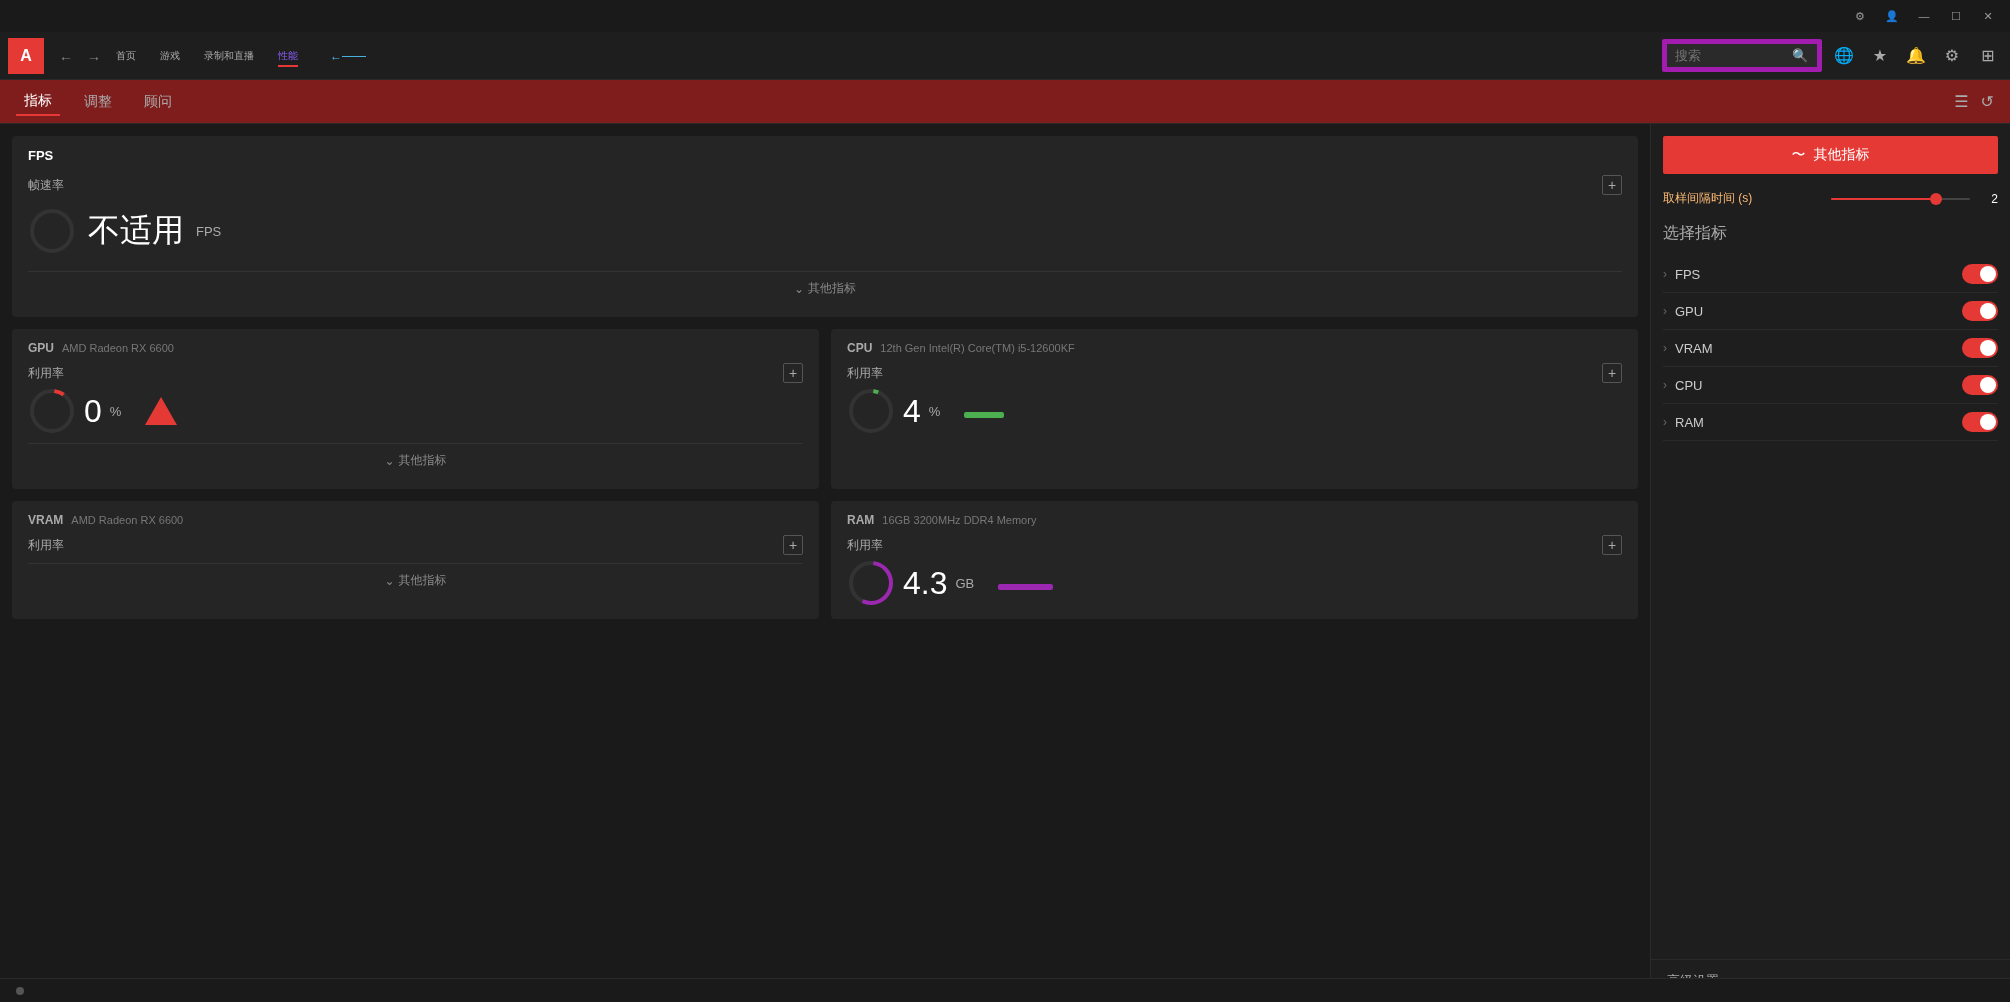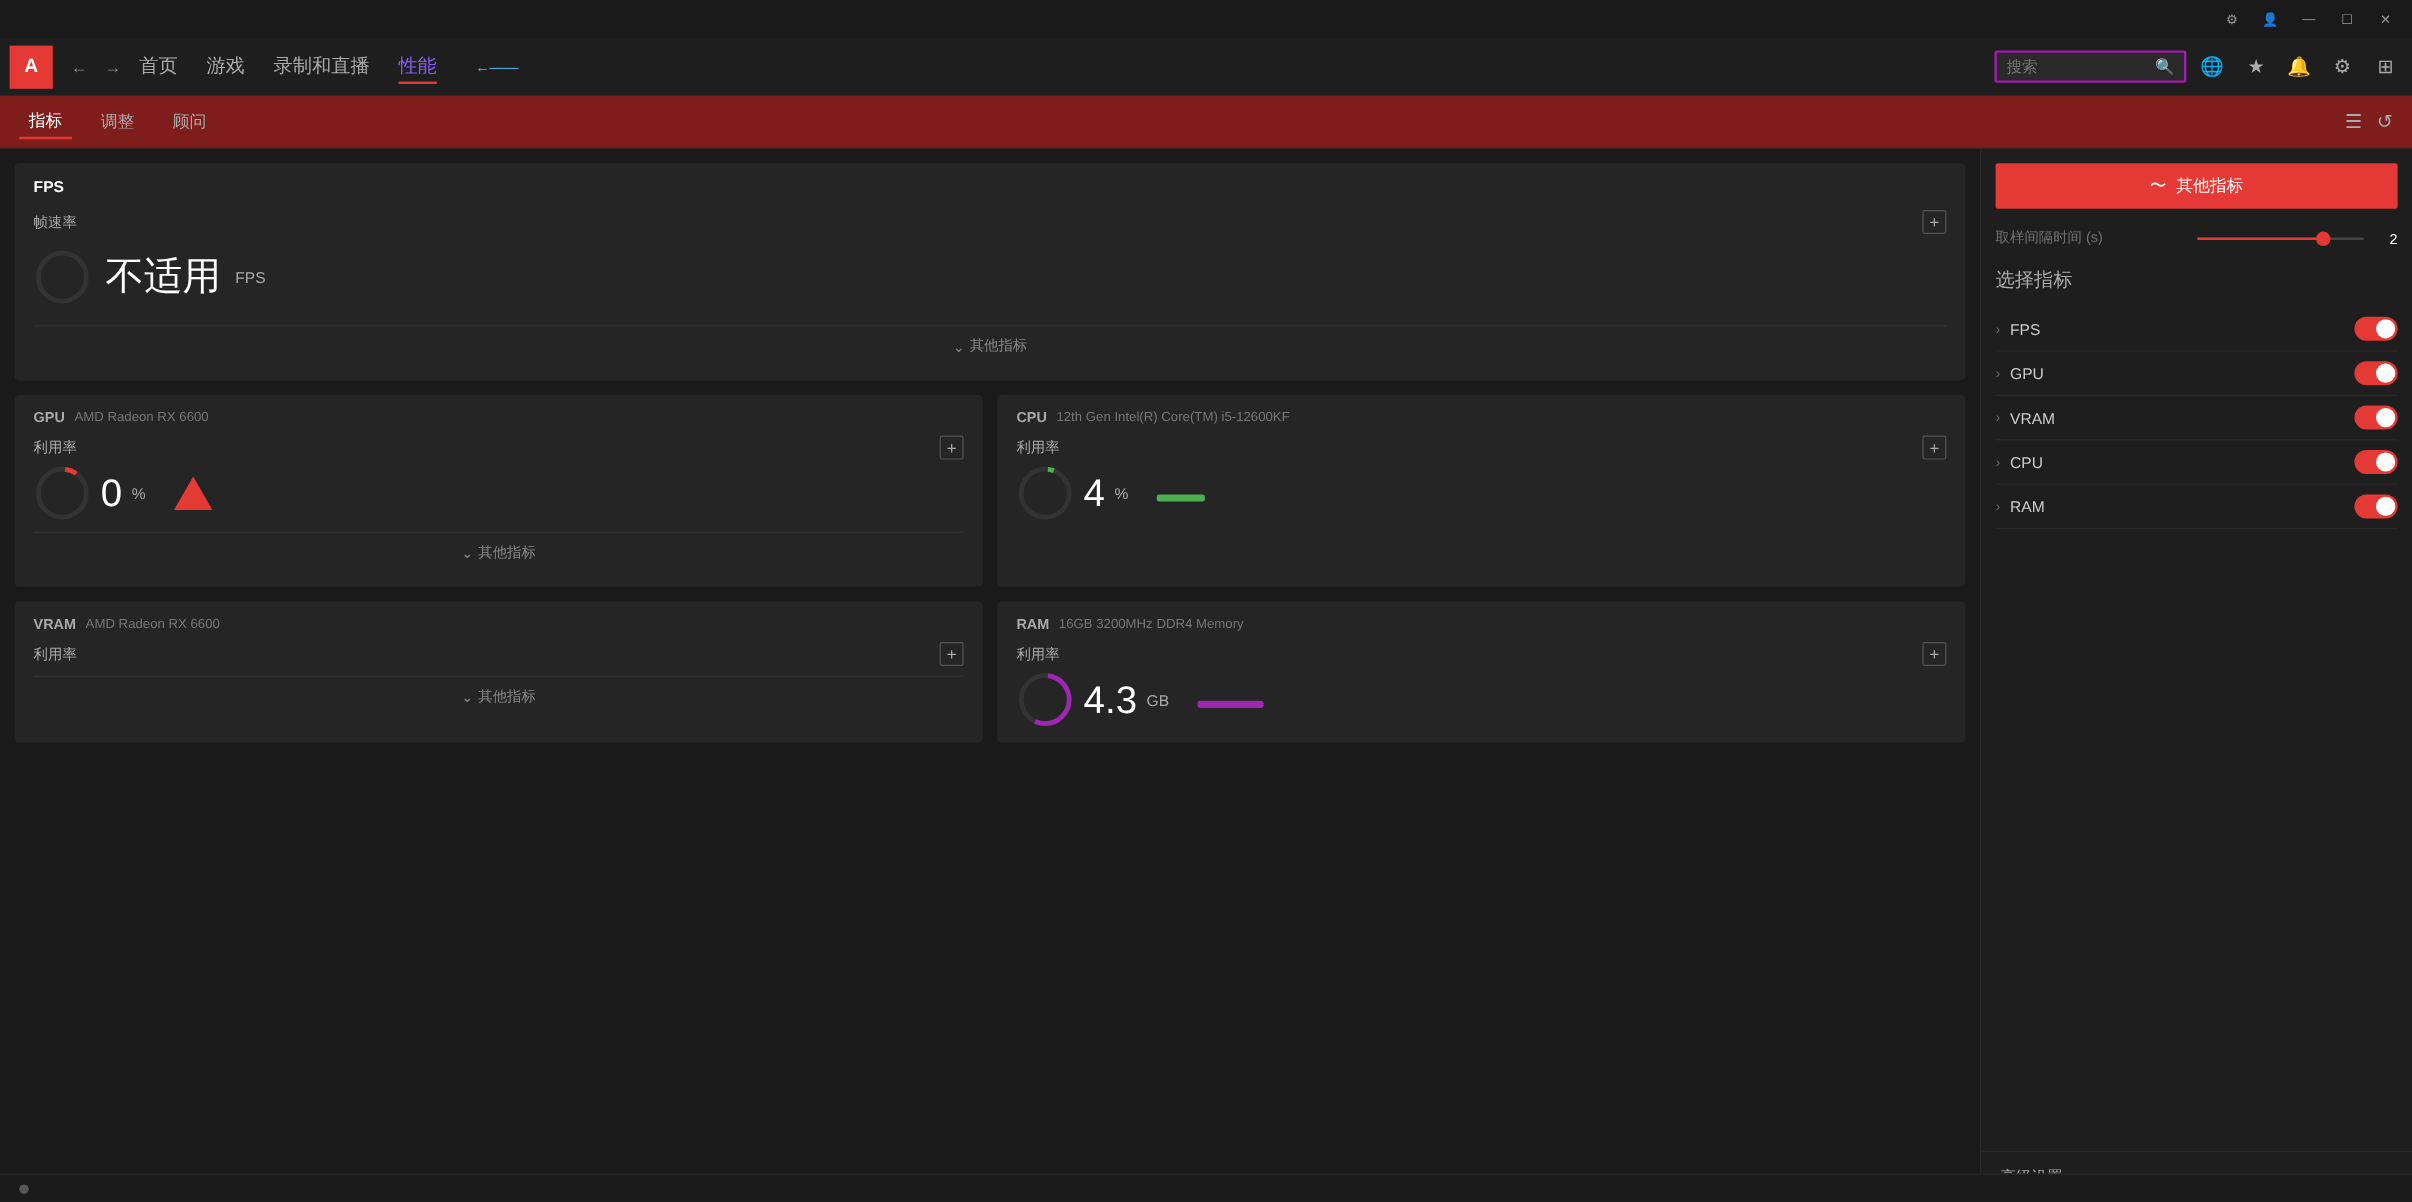--- a/index.html
+++ b/index.html
@@ -49,39 +49,39 @@
       width: 28px; height: 28px;
       display: flex; align-items: center; justify-content: center;
       color: #888; font-size: 14px; cursor: pointer;
     }
     .nav-links {
       display: flex; align-items: center; gap: 24px;
       margin-left: 8px;
     }
     .nav-link {
       color: #aaa; cursor: pointer; padding: 4px 0;
-      font-size: 16px;
+      font-size: 10px;
     }
     .nav-link.active {
       color: #8b5cf6;
       border-bottom: 2px solid #e53935;
       padding-bottom: 2px;
     }
     .nav-arrow-indicator {
       margin-left: 8px;
       color: #4fc3f7;
       font-size: 12px;
     }
     .nav-right {
       margin-left: auto;
       display: flex; align-items: center; gap: 8px;
     }
     .search-box {
       background: #2a2a2a;
-      border: 2px solid #a21caf;
+      border: 5px solid #a21caf;
       border-radius: 2px;
       display: flex; align-items: flex-start;
       padding: 4px 8px;
       width: 160px;
     }
     .search-box input {
       background: transparent; border: none; outline: none;
       color: #ccc; font-size: 13px; width: 100%;
     }
     .nav-icon-btn {
@@ -252,21 +252,21 @@
       display: flex; align-items: center; justify-content: center;
       gap: 8px;
       margin-bottom: 16px;
     }
 
     .setting-row {
       display: flex; align-items: center;
       margin-bottom: 16px;
     }
     .setting-label {
-      color: #737373; font-size: 12px; flex: 1;
+      color: #fdba74; font-size: 12px; flex: 1;
     }
     .slider-container {
       display: flex; align-items: center; gap: 8px;
       flex: 1;
     }
     .slider-track {
       flex: 1; height: 2px; background: #444; position: relative;
       border-radius: 1px;
     }
     .slider-fill {

